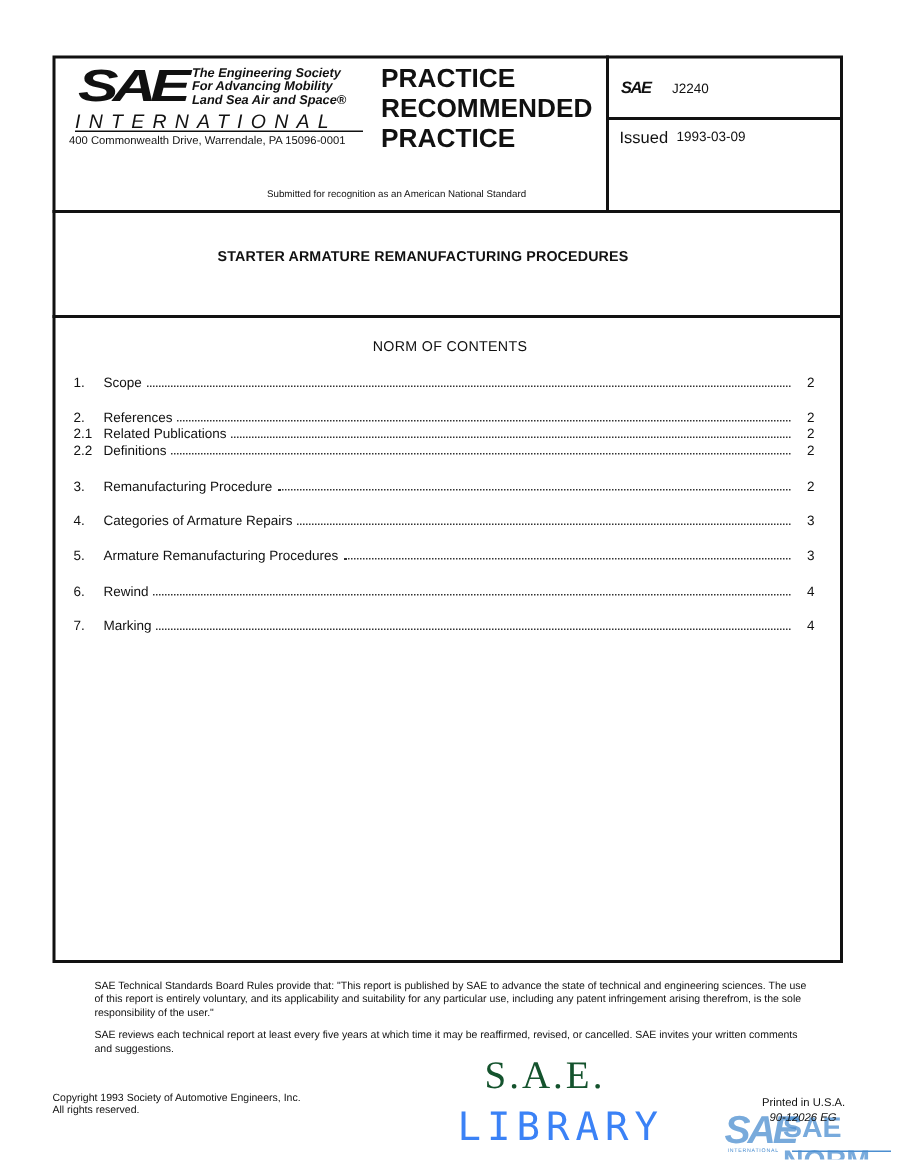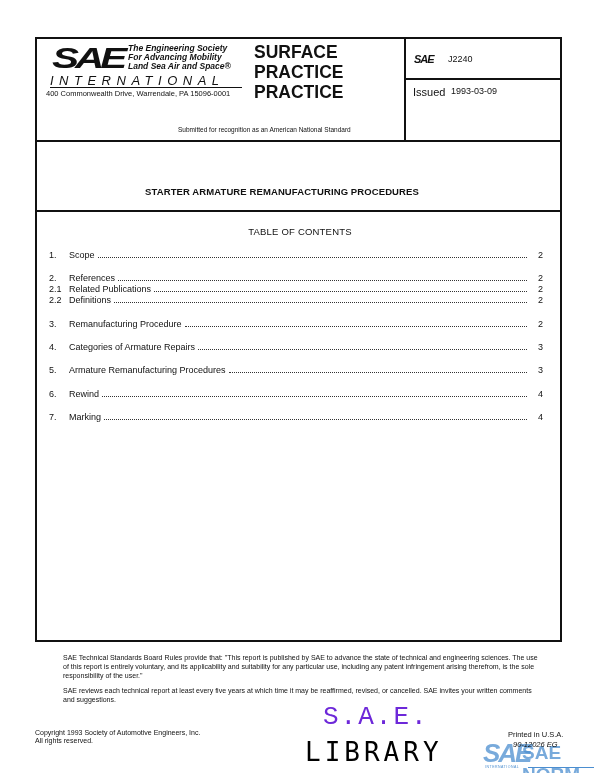--- a/index.html
+++ b/index.html
@@ -18,35 +18,35 @@
   .address { left:46px; top:89px; font-size:7.5px; line-height:9px; white-space:nowrap; }
 
   .doc-type { left:254px; top:42px; font-size:17.5px; font-weight:bold; line-height:20px; }
   .submitted { left:178px; top:126px; font-size:6.5px; white-space:nowrap; }
 
   .sae-small { left:414px; top:53px; font-weight:900; font-style:italic; font-size:11px; letter-spacing:-1px; }
   .doc-number { left:448px; top:54px; font-size:9px; }
   .issued-label { left:413px; top:86px; font-size:11px; }
   .issued-date { left:451px; top:86px; font-size:9px; }
 
-  .doc-title { left:0; width:564px; top:186px; text-align:center; font-size:9.5px; font-weight:bold; letter-spacing:0.1px; }
+  .doc-title { left:0; width:564px; top:166px; text-align:center; font-size:9.5px; font-weight:bold; letter-spacing:0.1px; }
 
   .toc-heading { left:0; width:600px; top:226px; text-align:center; font-size:9.5px; letter-spacing:0.2px; }
   .toc-row { left:49px; width:494px; display:flex; align-items:baseline; font-size:9px; line-height:11px; }
   .toc-num { width:20px; flex:0 0 20px; }
   .toc-label { white-space:nowrap; padding-right:3px; }
   .toc-dots { flex:1; border-bottom:1px dotted #333; margin-bottom:2px; margin-right:6px; }
   .toc-page { width:10px; text-align:right; }
 
   .footer-rules { left:63px; top:653px; width:480px; font-size:7px; line-height:9px; }
   .footer-review { left:63px; top:686px; width:480px; font-size:7px; line-height:9px; }
   .copyright { left:35px; top:729px; font-size:7px; line-height:8px; }
 
-  .stamp-line1 { left:323px; top:702px; font-family:Liberation Mono, monospace; font-size:26px; letter-spacing:2px; color:#6d28d9; }
-  .stamp-line2 { left:305px; top:737px; font-family:"DejaVu Sans Mono", monospace; font-size:26px; letter-spacing:4px; color:#000000; }
+  .stamp-line1 { left:323px; top:702px; font-family:Liberation Serif, serif; font-size:26px; letter-spacing:2px; color:#14532d; }
+  .stamp-line2 { left:305px; top:737px; font-family:"DejaVu Sans Mono", monospace; font-size:26px; letter-spacing:4px; color:#3b82f6; }
 
   .printed { left:508px; top:731px; font-size:7.5px; line-height:8px; }
   .print-code { left:513px; top:740px; font-size:7.5px;font-style:italic; }
   .wm-sae { left:483px; top:738px; font-size:26px; font-weight:900; font-style:italic; color:#4b8ed0; opacity:0.75; letter-spacing:-2px; }
   .wm-norm { left:522px; top:742px; font-size:19px; font-weight:bold; color:#4b8ed0; opacity:0.75; }
   .wm-intl { left:485px; top:765px; font-size:3.5px; color:#4b8ed0; letter-spacing:0.5px; }
   .wm-rule { left:528px; top:767px; width:66px; height:1px; background:#4b8ed0; }
 </style>
 </head>
 <body>
@@ -61,34 +61,34 @@
 <div class="abs tagline">
   <div>The Engineering Society</div>
   <div>For Advancing Mobility</div>
   <div>Land Sea Air and Space®</div>
 </div>
 <div class="abs intl">INTERNATIONAL</div>
 <div class="abs intl-rule"></div>
 <div class="abs address">400 Commonwealth Drive, Warrendale, PA 15096-0001</div>
 
 <div class="abs doc-type">
-  <div>SURFACE</div>
   <div>PRACTICE</div>
+  <div>RECOMMENDED</div>
   <div>PRACTICE</div>
 </div>
 <div class="abs submitted">Submitted for recognition as an American National Standard</div>
 
 <div class="abs sae-small">SAE</div>
 <div class="abs doc-number">J2240</div>
 <div class="abs issued-label">Issued</div>
 <div class="abs issued-date">1993-03-09</div>
 
 <div class="abs doc-title">STARTER ARMATURE REMANUFACTURING PROCEDURES</div>
 
-<div class="abs toc-heading">TABLE OF CONTENTS</div>
+<div class="abs toc-heading">NORM OF CONTENTS</div>
 
 <div class="abs toc-row" style="top:250px;">
   <span class="toc-num">1.</span>
   <span class="toc-label">Scope</span>
   <span class="toc-dots"></span>
   <span class="toc-page">2</span>
 </div>
 <div class="abs toc-row" style="top:273px;">
   <span class="toc-num">2.</span>
   <span class="toc-label">References</span>

